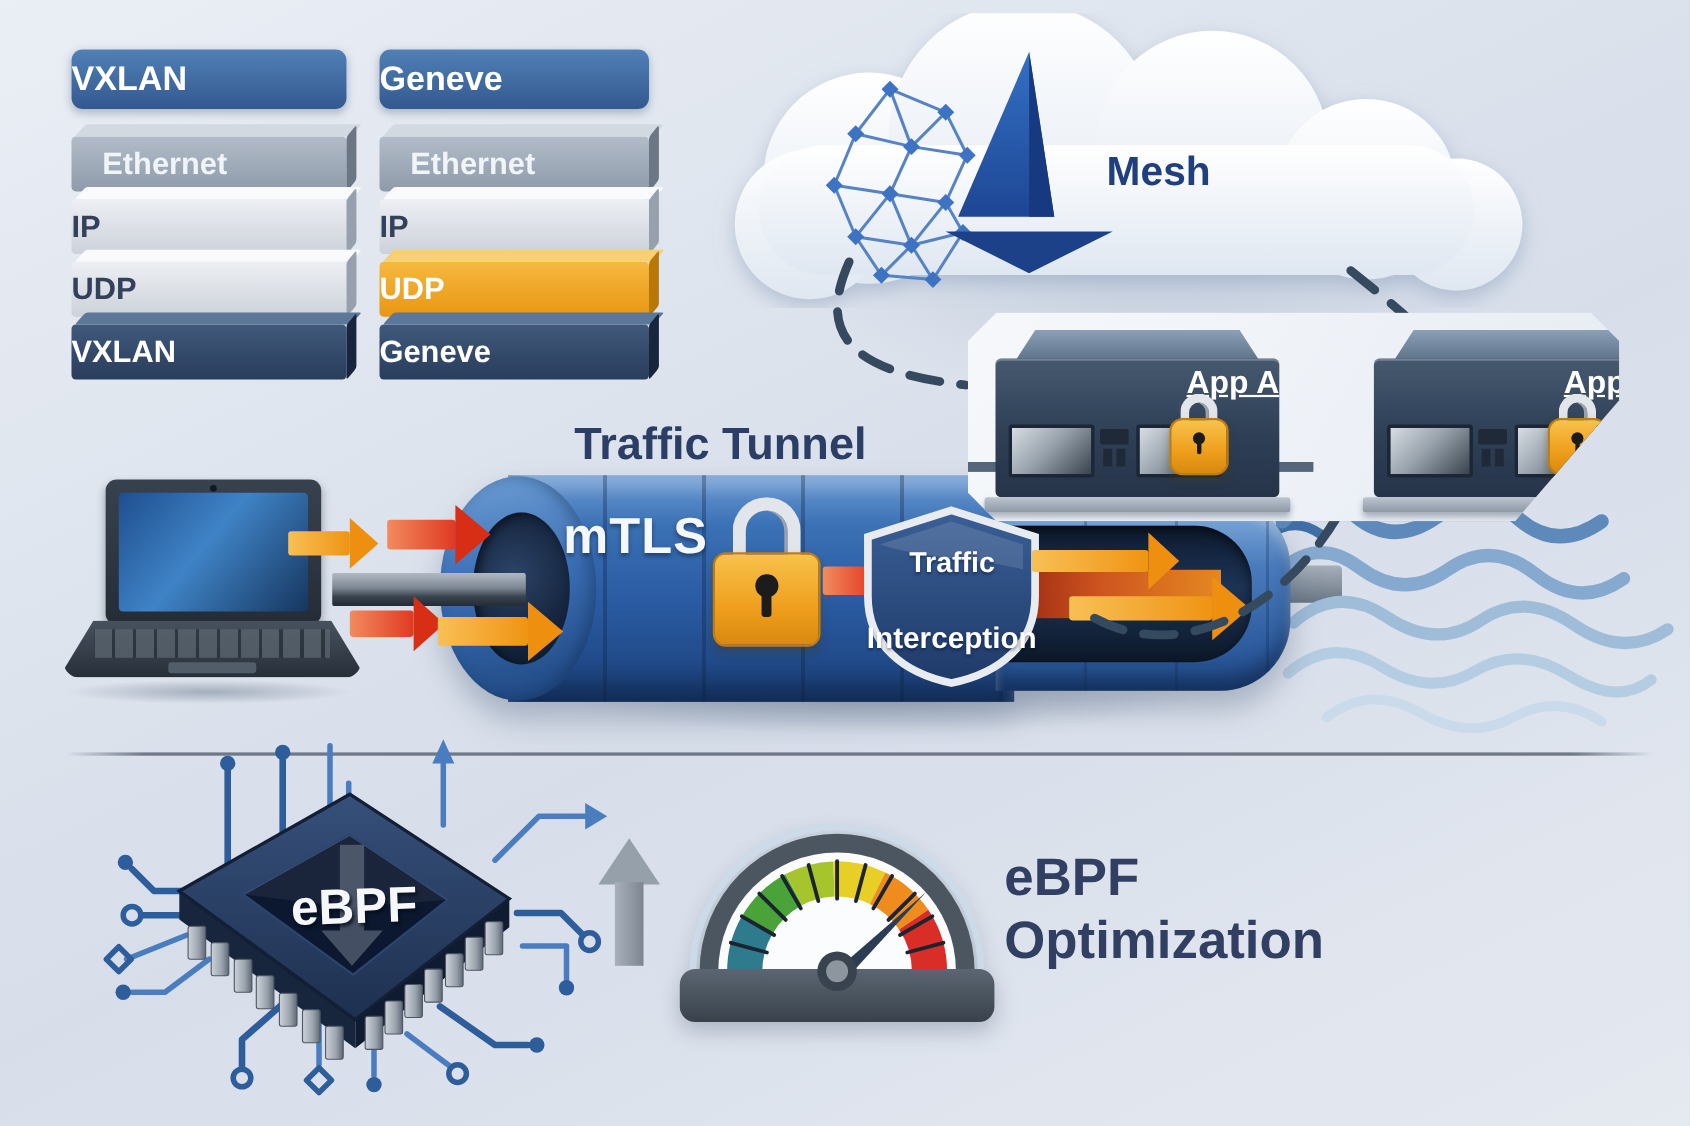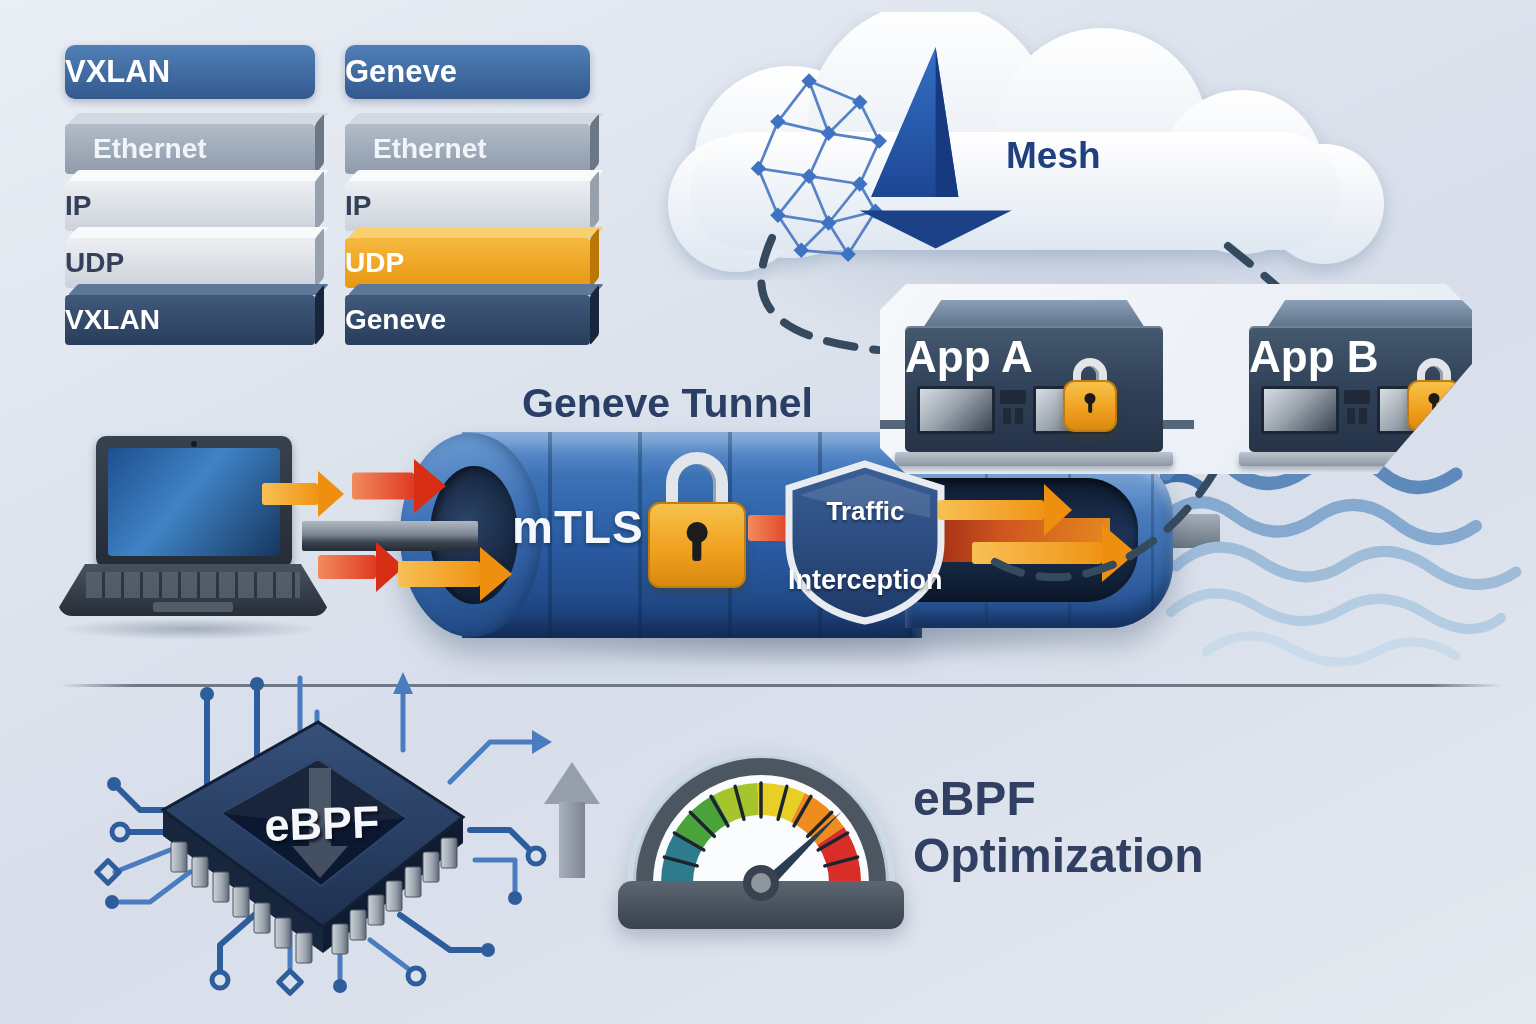--- a/index.html
+++ b/index.html
@@ -54,21 +54,21 @@
   .apps-link{position:absolute;top:136px;left:250px;width:64px;height:9px;background:#55657a;}
   .apps-link.edge{left:-6px;width:40px;}
   .app-box{position:absolute;top:16px;width:258px;height:170px;}
   .app-box.a{left:25px;} .app-box.b{left:324px;margin-left:45px;}
   .app-top{position:absolute;top:0;left:0;right:0;height:28px;
     background:linear-gradient(180deg,#8b9fb6,#5d7189);
     clip-path:polygon(7% 100%,14% 0,86% 0,93% 100%);}
   .app-front{position:absolute;top:26px;left:0;right:0;height:126px;border-radius:5px;
     background:linear-gradient(180deg,#45596f,#2e3f56 55%,#263449);
     box-shadow:inset 0 2px 0 rgba(255,255,255,.25);}
-  .app-label{position:absolute;top:6px;width:100%;text-align:left;font-size:44px;font-weight:bold;color:#fff;}
+  .app-label{position:absolute;top:6px;width:100%;text-align:right;font-size:29px;font-weight:bold;color:#fff;text-decoration:underline;}
   .app-win{position:absolute;top:60px;width:72px;height:42px;border:3px solid #1c2735;border-radius:3px;
     background:linear-gradient(135deg,#d7dde3 0%,#99a3ad 45%,#39434e 100%);}
   .app-win.l{left:12px;} .app-win.r{left:128px;}
   .app-vent{position:absolute;top:64px;left:95px;width:26px;height:14px;background:#1f2937;border-radius:2px;}
   .app-vent::after{content:"";position:absolute;top:18px;left:3px;width:8px;height:16px;background:#1f2937;
     box-shadow:12px 0 0 #1f2937;}
   .app-base{position:absolute;bottom:4px;left:-10px;right:-10px;height:14px;border-radius:3px;
     background:linear-gradient(180deg,#bcc5cf,#8c97a4);box-shadow:0 4px 6px rgba(60,75,95,.4);}
 
   
@@ -106,21 +106,21 @@
   .tunnel-right{left:905px;top:452px;width:268px;height:176px;border-radius:0 64px 64px 0;
     background:linear-gradient(180deg,#8cb4e0 0%,#4a7cbd 35%,#2c5a9c 80%,#1f4682 100%);
     box-shadow:inset 0 10px 10px rgba(255,255,255,.3),inset 0 -12px 16px rgba(8,22,48,.45);}
   .tunnel-right .segs{position:absolute;inset:0;border-radius:0 64px 64px 0;
     background:repeating-linear-gradient(90deg,transparent 0 80px,rgba(15,40,75,.28) 80px 83px);}
   .tunnel-cut{left:912px;top:478px;width:226px;height:124px;border-radius:0 52px 52px 0;
     background:linear-gradient(180deg,#0d1a2e,#1d3356 45%,#0c1828);
     box-shadow:inset 0 4px 10px rgba(0,0,0,.6);}
   .tunnel-stripe{position:absolute;left:0;top:40px;right:28px;height:44px;
     background:linear-gradient(90deg,#99220f,#d8571c 45%,#ef8c1e);opacity:.95;}
-  .mtls{left:512px;top:500px;z-index:6;font-size:46px;font-weight:bold;color:#f4f7fb;
+  .mtls{left:512px;top:460px;z-index:6;font-size:46px;font-weight:bold;color:#f4f7fb;
     text-shadow:0 2px 4px rgba(10,25,50,.5);letter-spacing:1px;}
   .tunnel-title{left:522px;top:380px;z-index:9;font-size:41px;font-weight:bold;color:#2b3f66;}
 
   
   .shield-svg{left:778px;top:458px;z-index:6;}
   .shield-l1{left:778px;top:496px;width:175px;text-align:center;z-index:6;
     font-size:26px;font-weight:bold;color:#fff;text-shadow:0 2px 3px rgba(0,0,20,.45);}
   .shield-l2{left:788px;top:529px;white-space:nowrap;z-index:6;
     font-size:27px;font-weight:bold;color:#fff;text-shadow:0 2px 3px rgba(0,0,20,.45);margin-top:36px;}
 
@@ -319,21 +319,21 @@
     </div>
   <div class="abs arrow arw-red a3">
       <span class="shaft"></span>
       <span class="head"></span>
     </div>
   <div class="abs arrow arw-orange a4">
       <span class="shaft"></span>
       <span class="head"></span>
     </div>
 
-  <div class="abs tunnel-title">Geneve Tunnel</div>
+  <div class="abs tunnel-title">Traffic Tunnel</div>
   <div class="abs tunnel">
     <div class="abs tunnel-body">
         <div class="segs"></div>
       </div>
     <div class="abs tunnel-cap">
       <div class="tunnel-hole"></div>
     </div>
     <div class="abs tunnel-right">
         <div class="segs"></div>
       </div>

